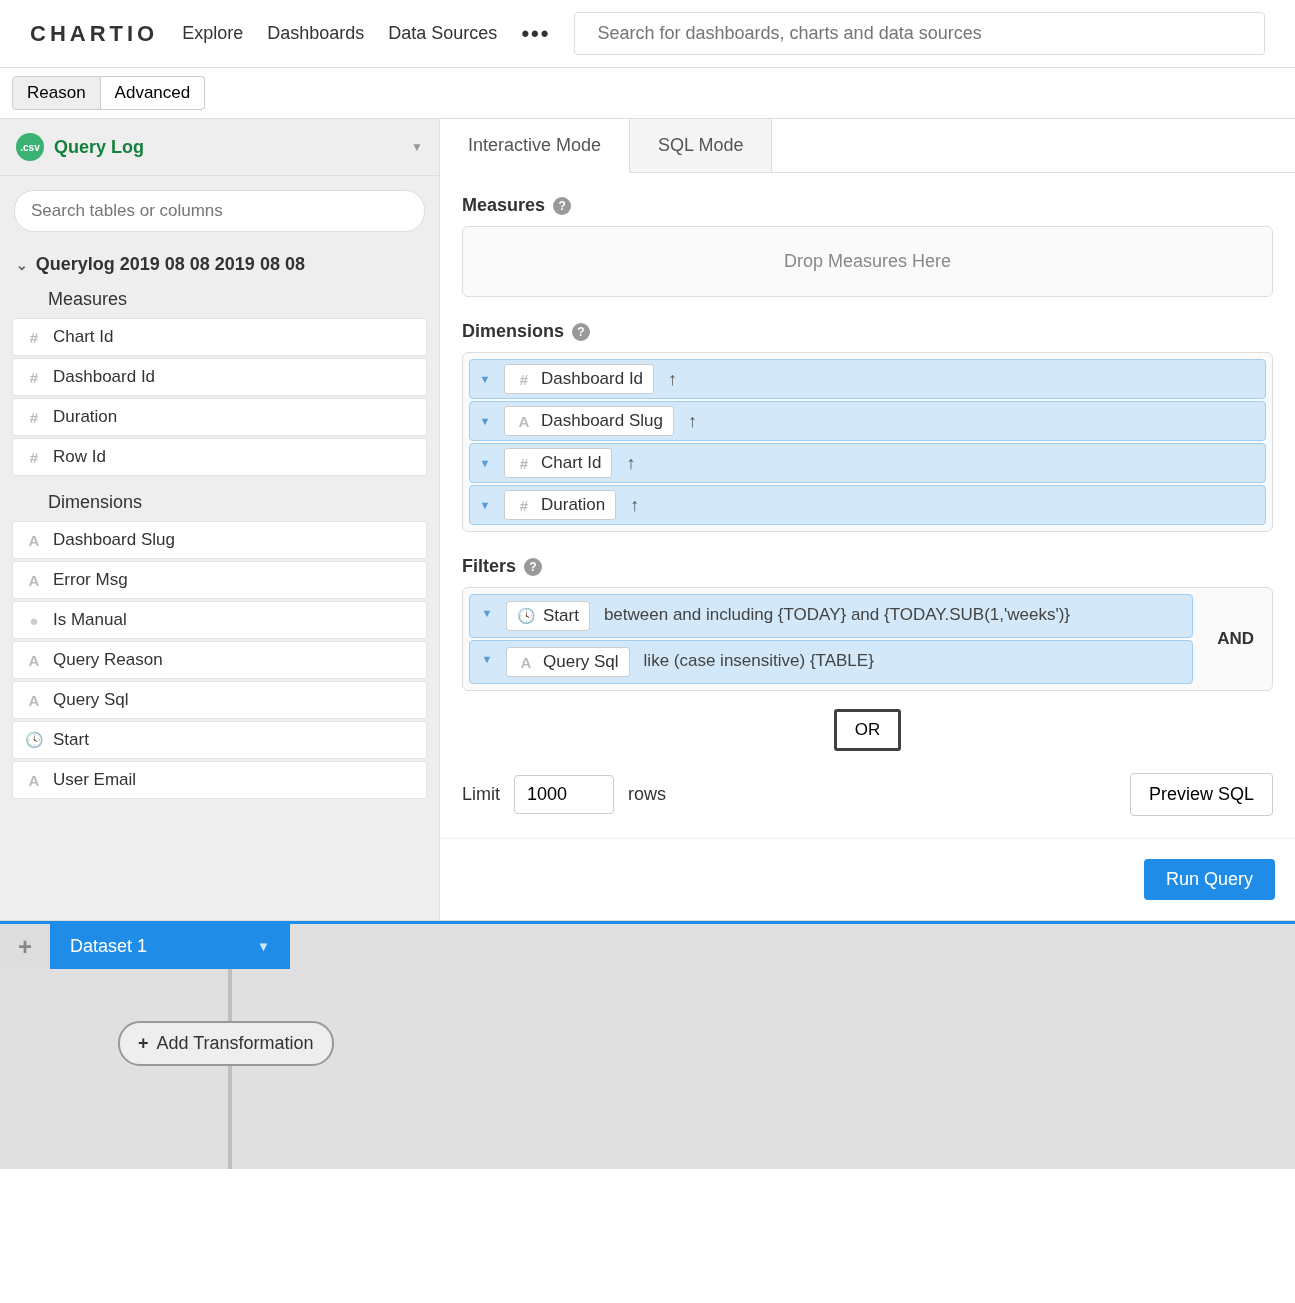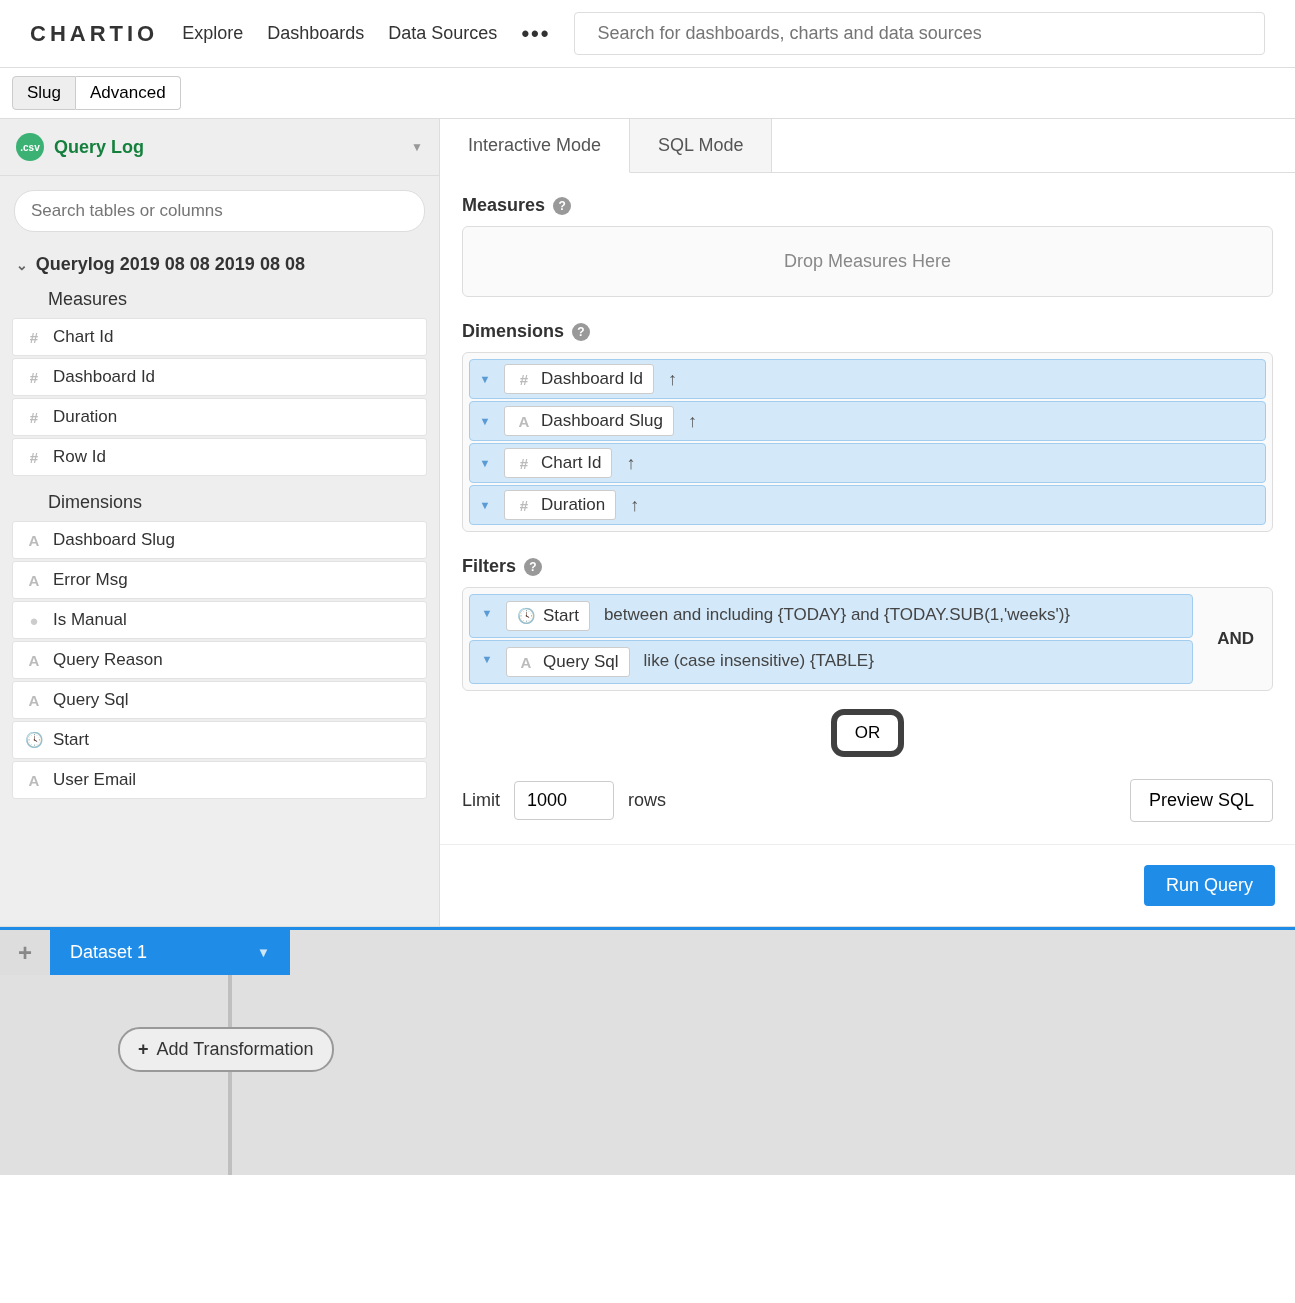--- a/index.html
+++ b/index.html
@@ -40,21 +40,21 @@
 .pill-menu { width: 22px; text-align: center; color: #5b9bd5; cursor: pointer; font-size: 11px; }
 .pill-field { background: #fff; border: 1px solid #ccc; border-radius: 3px; padding: 4px 10px; display: flex; align-items: center; gap: 8px; }
 .pill-field .type-icon { color: #bbb; }
 .sort-arrow { font-size: 18px; color: #555; padding: 0 6px; }
 .filter-wrap { display: flex; align-items: center; border: 1px solid #ddd; border-radius: 6px; background: #fafafa; margin-bottom: 18px; }
 .filter-col { flex: 1; padding: 4px; }
 .filter-pill { background: #d3e8f8; border: 1px solid #a3cdee; border-radius: 4px; padding: 6px; margin: 2px; display: flex; align-items: flex-start; gap: 8px; flex-wrap: wrap; font-size: 17px; }
 .filter-pill .pill-menu { margin-top: 6px; }
 .filter-cond { color: #444; padding: 4px 6px; }
 .and-label { padding: 0 18px; font-size: 17px; color: #333; font-weight: bold; }
-.or-btn { border: 6px solid #404040; background: #fff; border-radius: 13px; padding: 8px 18px; font-size: 17px; cursor: pointer; margin: 0 auto; display: block; }
+.or-btn { border: 3px solid #404040; background: #fff; border-radius: 3px; padding: 8px 18px; font-size: 17px; cursor: pointer; margin: 0 auto; display: block; }
 .limit-row { display: flex; align-items: center; gap: 14px; margin-top: 22px; font-size: 18px; }
 .limit-input { border: 1px solid #ccc; border-radius: 4px; padding: 8px 12px; font-size: 18px; width: 100px; }
 .preview-btn { margin-left: auto; border: 1px solid #ccc; background: #fff; border-radius: 4px; padding: 10px 18px; font-size: 18px; cursor: pointer; }
 .run-bar { padding: 20px; display: flex; justify-content: flex-end; border-top: 1px solid #eee; }
 .run-btn { background: #1f8ce8; color: #fff; border: none; border-radius: 4px; padding: 10px 22px; font-size: 18px; cursor: pointer; }
 .pipeline { background: #e0e0e0; border-top: 3px solid #1f8ce8; }
 .ds-tabs { display: flex; }
 .add-ds { width: 50px; background: #ddd; display: flex; align-items: center; justify-content: center; font-size: 24px; color: #888; cursor: pointer; }
 .ds-tab { background: #1f8ce8; color: #fff; padding: 12px 20px; font-size: 18px; display: flex; align-items: center; gap: 110px; cursor: pointer; }
 .ds-tab-caret { color: #cfe6f8; font-size: 13px; }
@@ -69,21 +69,21 @@
 <div class="topbar">
   <div class="logo">CHARTIO</div>
   <div class="nav-item">Explore</div>
   <div class="nav-item">Dashboards</div>
   <div class="nav-item">Data Sources</div>
   <div class="more-dots">•••</div>
   <input class="search-bar" placeholder="Search for dashboards, charts and data sources" style="">
 </div>
 
 <div class="mode-row">
-  <button class="tab-btn active">Slug</button><button class="tab-btn">Advanced</button>
+  <button class="tab-btn active">Reason</button><button class="tab-btn">Advanced</button>
 </div>
 
 <div class="workspace">
   <div class="sidebar">
     <div class="ds-header">
       <div class="csv-badge">.csv</div>
       <div class="ds-name">Query Log</div>
       <div class="caret-down">▼</div>
     </div>
     <input class="search-tables" placeholder="Search tables or columns" style="">

